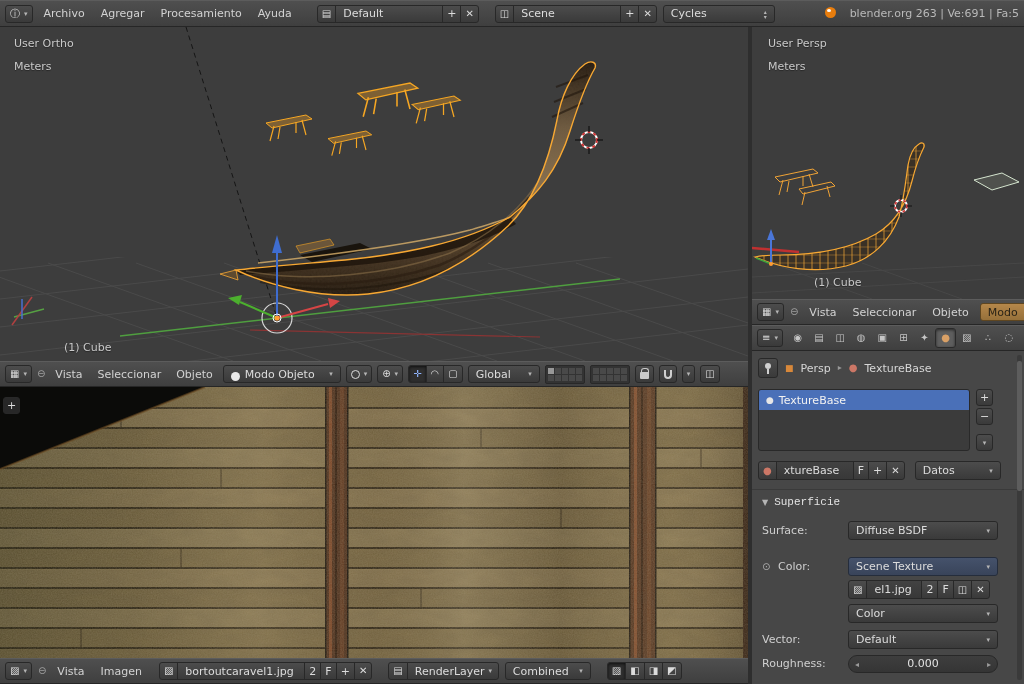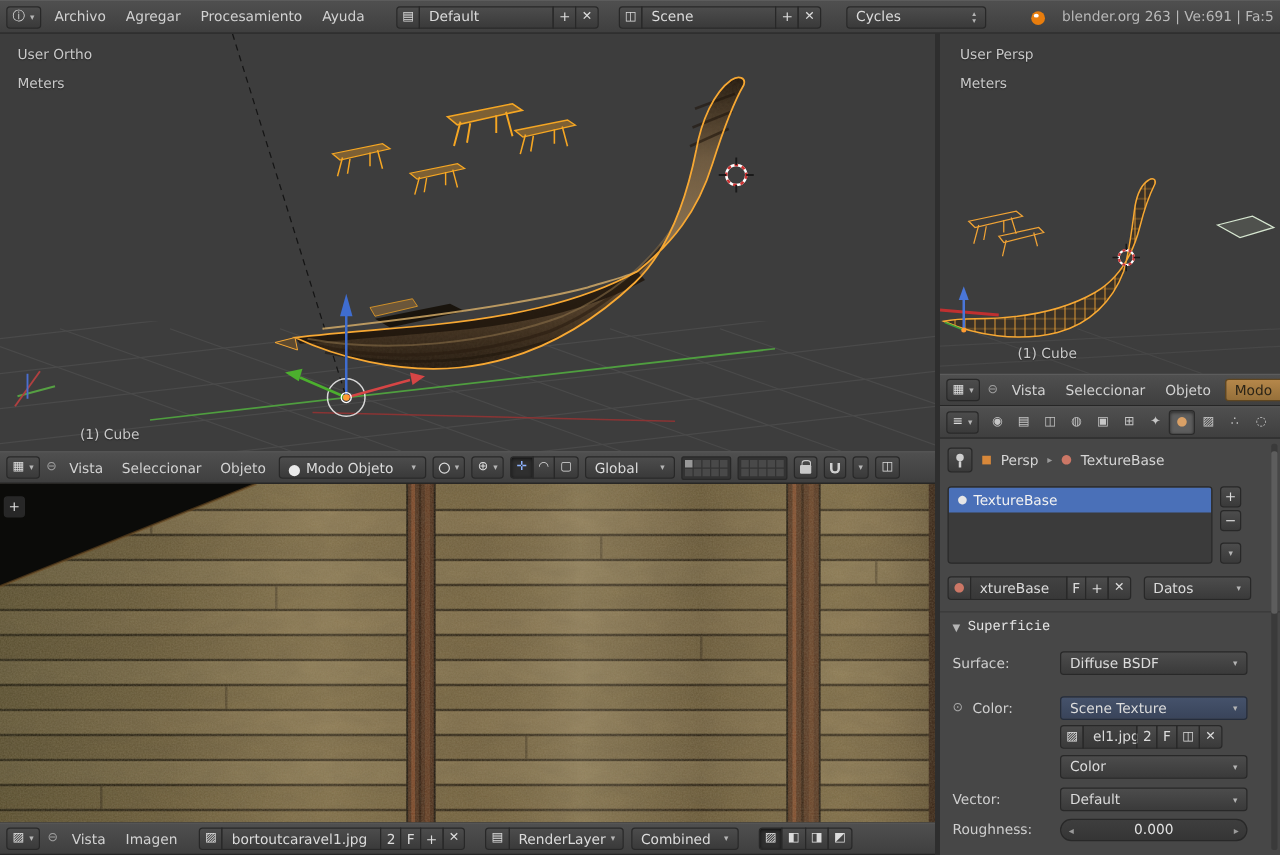--- a/index.html
+++ b/index.html
@@ -96,28 +96,28 @@
       <span class="btn" style="width:108px;">
         <span>Scene</span>
       </span>
       <span class="btn sm">
           <span>+</span>
         </span>
       <span class="btn sm">
           <span class="g">✕</span>
         </span>
     </span>
-    <span class="btn dd" style="margin-left:14px;width:112px;">
+    <span class="btn dd" style="width:112px;">
       <span>Cycles</span>
       <span class="caret2">
         <span>▴</span>
           <span>▾</span>
       </span>
     </span>
-    <span style="margin-left:auto;display:inline-flex;align-items:flex-end;gap:14px;">
+    <span style="margin-left:auto;display:inline-flex;align-items:flex-start;gap:14px;">
       <span class="blogo"></span>
       <span class="status">blender.org 263 | Ve:691 | Fa:5</span>
     </span>
   </div>
 
   <div class="pane" style="left:0;top:27px;width:904px;height:334px;">
     <svg width="748" height="334" viewBox="0 0 748 334">
       <defs>
         <linearGradient id="hullg" x1="0" y1="0" x2="0" y2="1">
           <stop offset="0" stop-color="#241a10"></stop>
@@ -631,21 +631,21 @@
         <span>Scene Texture</span>
         <span class="caret">▾</span>
       </span>
     </div>
 
     <div class="prow" style="left:96px;top:229px;height:19px;">
       <span class="seg">
         <span class="btn sm" style="height:19px;">
             <span class="g">▨</span>
           </span>
-        <span class="btn field" style="height:19px;width:44px;">
+        <span class="btn field" style="height:19px;width:56px;">
           <span>el1.jpg</span>
         </span>
         <span class="btn sm" style="height:19px;">
             <span>2</span>
           </span>
         <span class="btn sm" style="height:19px;">
             <span>F</span>
           </span>
         <span class="btn sm" style="height:19px;">
             <span class="g">◫</span>

